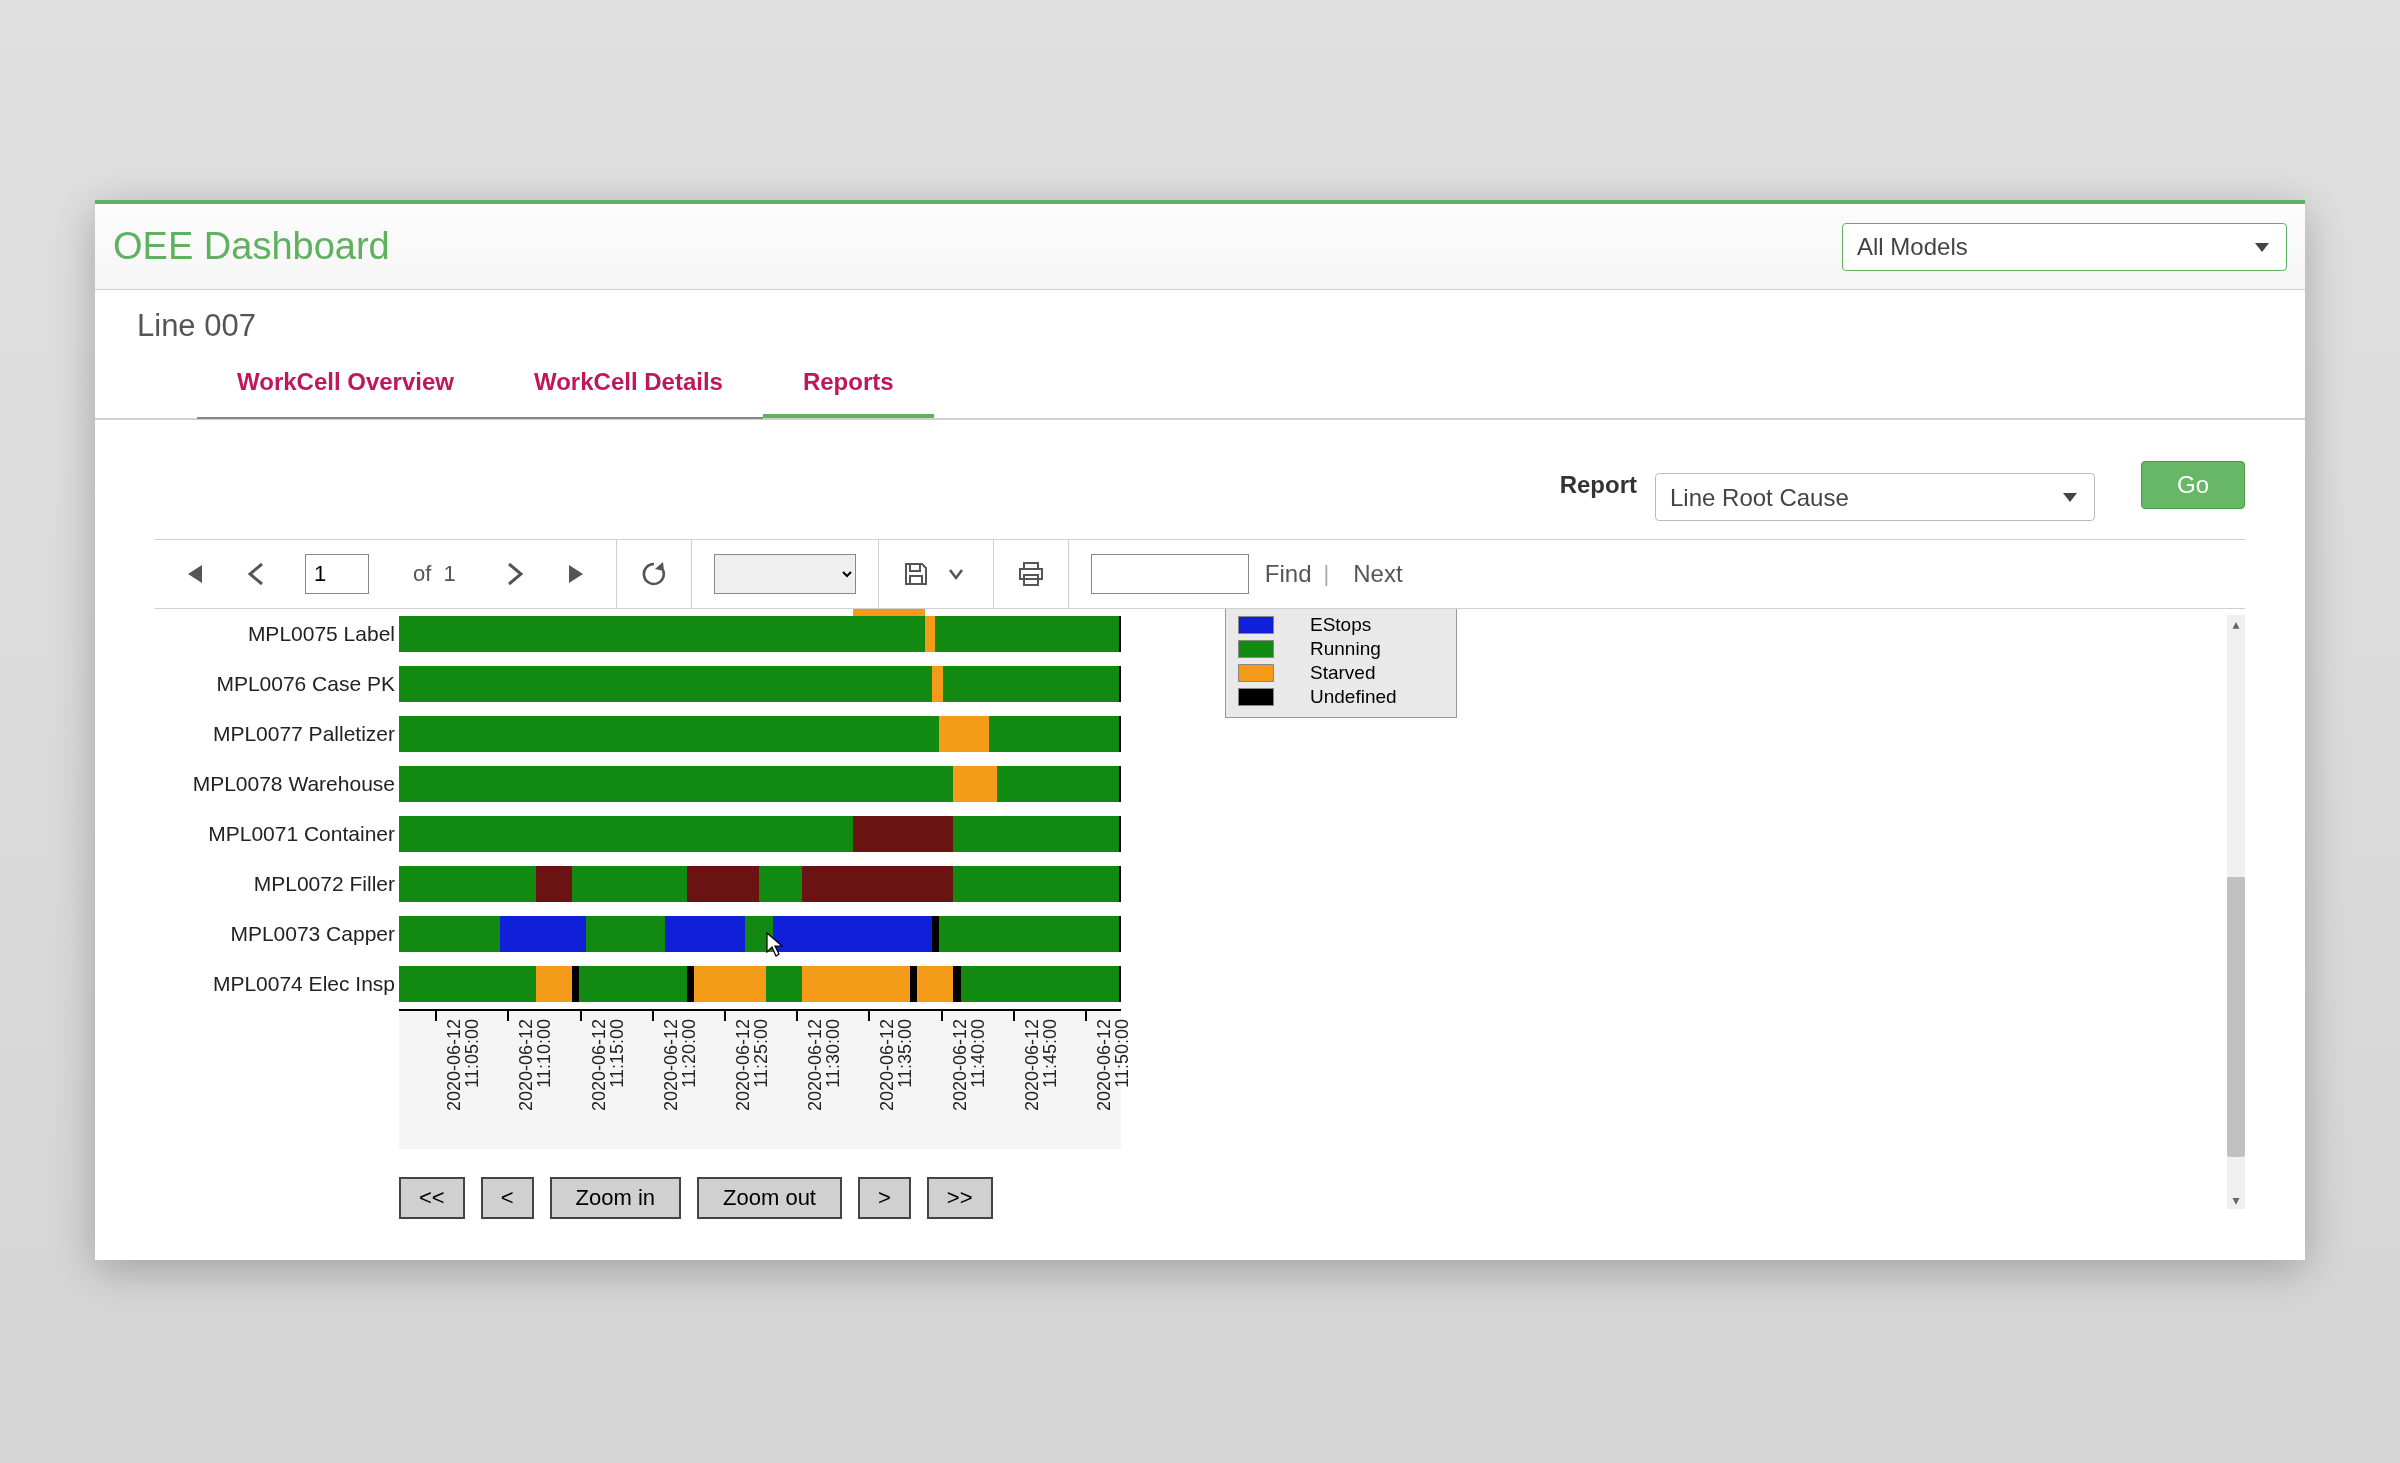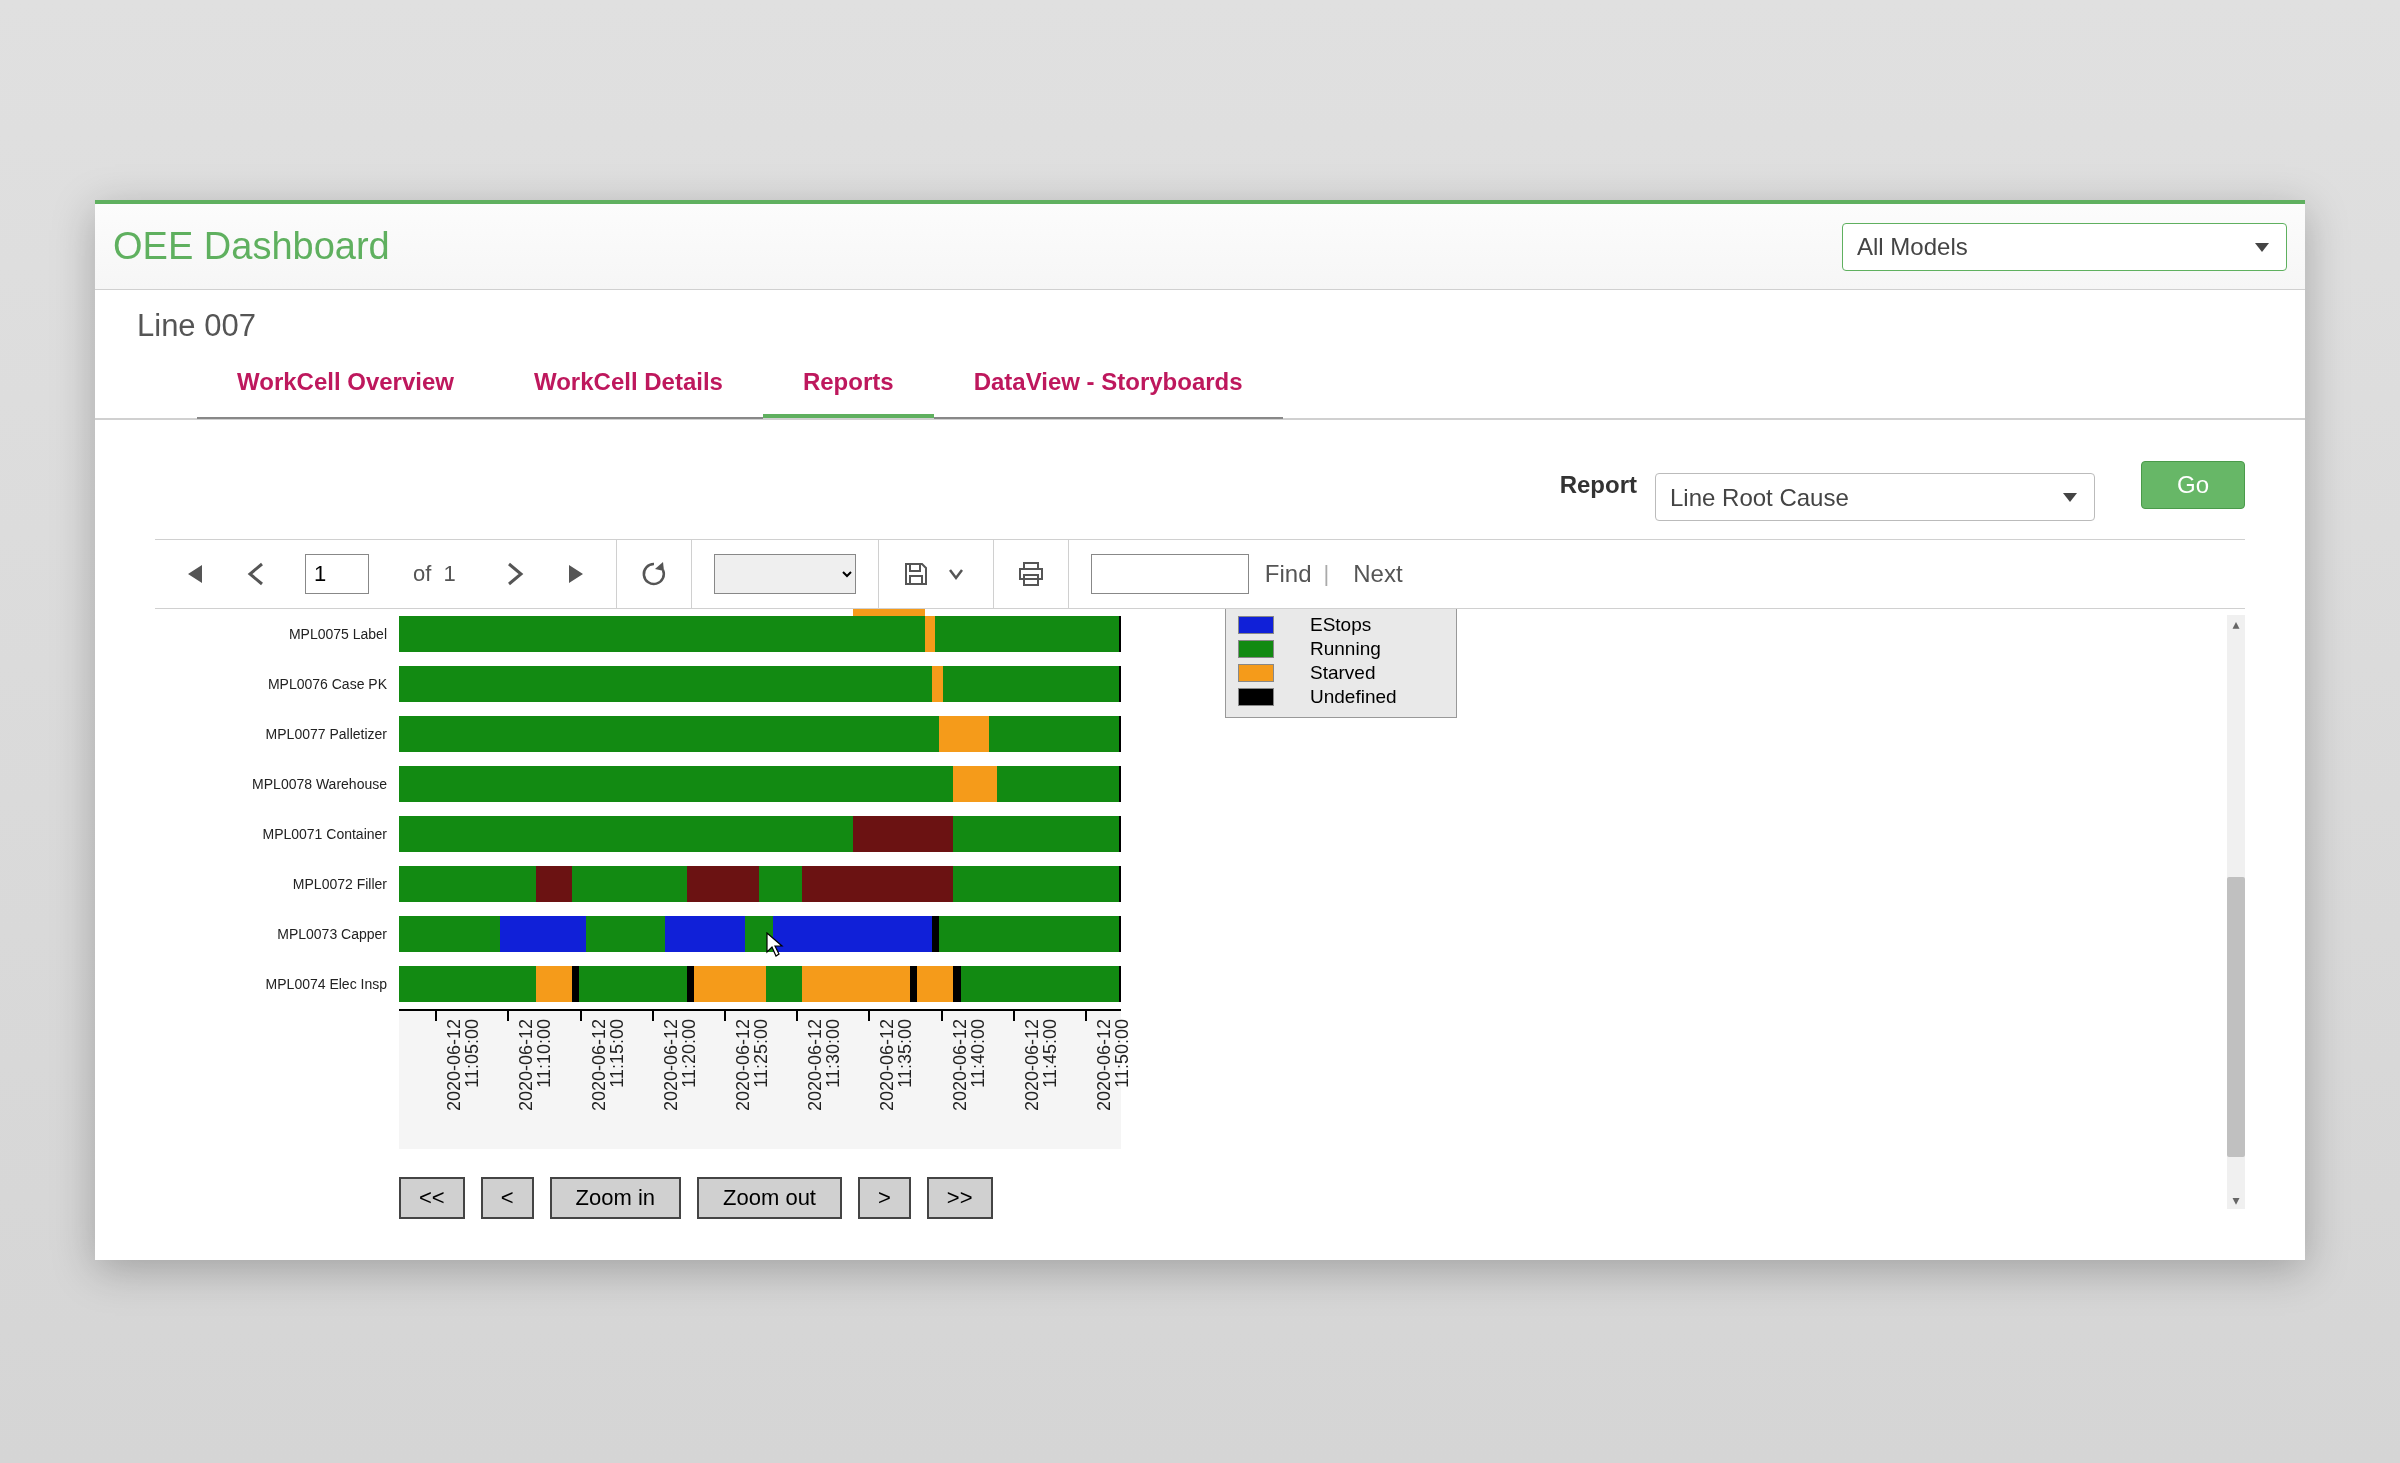--- a/index.html
+++ b/index.html
@@ -142,22 +142,22 @@
   .legend-swatch { width: 36px; height: 18px; border: 1px solid #888; }
   .legend-label { margin-left: 18px; }
 
   .gantt {
     position: relative;
   }
   .grow {
     display: flex; align-items: center; height: 50px;
   }
   .gcat {
-    width: 244px; text-align: right; padding-right: 12px;
-    font-size: 14px; color: #222;
+    width: 244px; text-align: right; padding-right: 4px;
+    font-size: 21px; color: #222;
   }
   .gbar {
     position: relative; width: 722px; height: 36px;
     background: #128a12;
     border-right: 2px solid #000;
   }
   .gseg { position: absolute; top: 0; bottom: 0; }
   .c-green { background: #128a12; }
   .c-orange { background: #f59b1a; }
   .c-blue { background: #1020d8; }
@@ -221,21 +221,20 @@
   <div class="tabbar">
     <div class="tab-scroll-left">
       <svg viewBox="0 0 20 34">
           <path d="M4 2 L16 17 L4 32" stroke="#bbb" stroke-width="4" fill="none"></path>
         </svg>
     </div>
     <div class="tabs" id="tabs-host">
         <div class="tab">WorkCell Overview</div>
         <div class="tab">WorkCell Details</div>
         <div class="tab active">Reports</div>
-        <div class="tab">DataView - Storyboards</div>
       </div>
     <div class="tab-scroll-right">
       <svg viewBox="0 0 20 34">
           <path d="M16 2 L4 17 L16 32" stroke="#bbb" stroke-width="4" fill="none"></path>
         </svg>
     </div>
   </div>
 
   <div class="report-row">
     <span class="lbl">Report</span>

